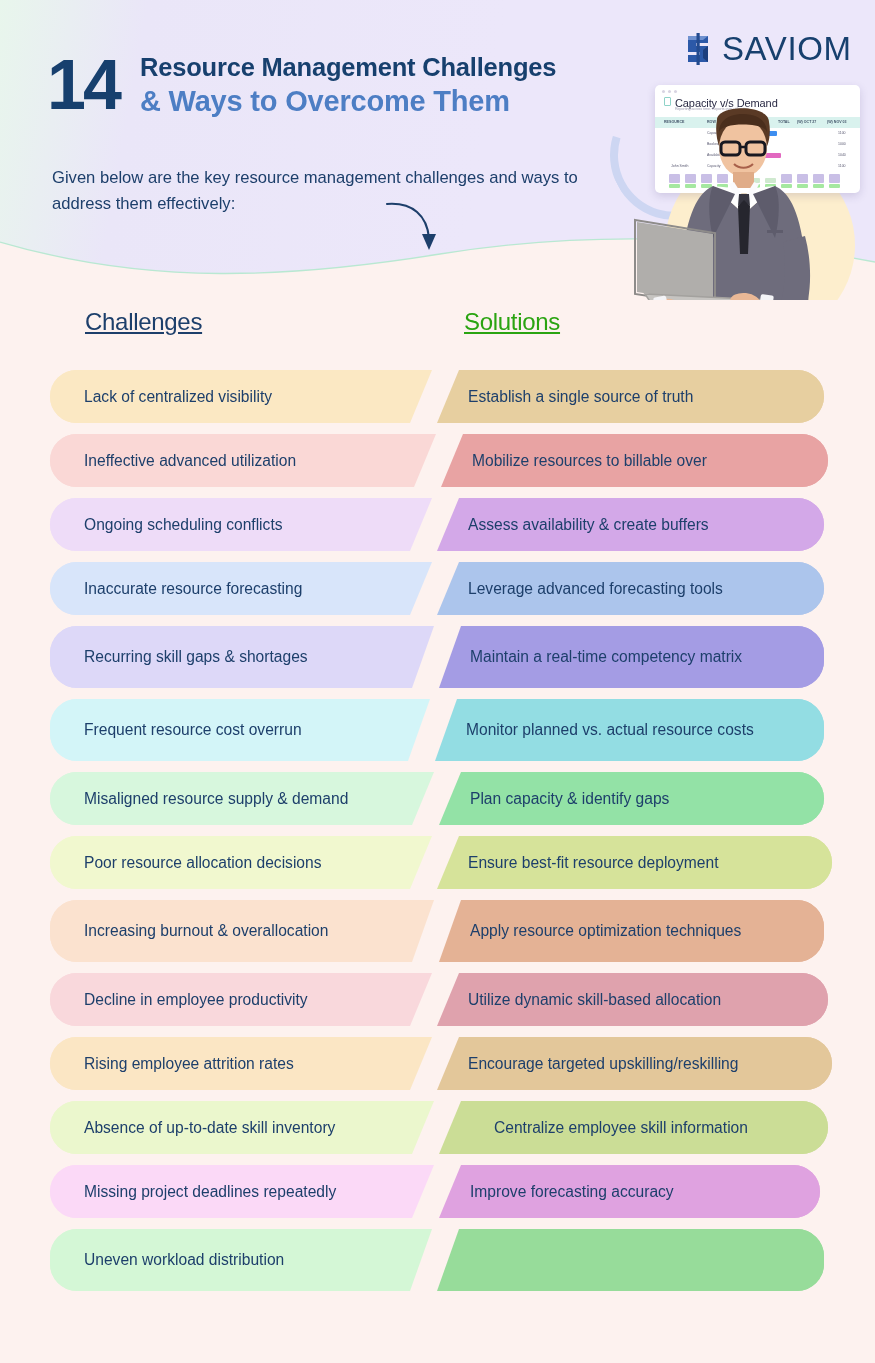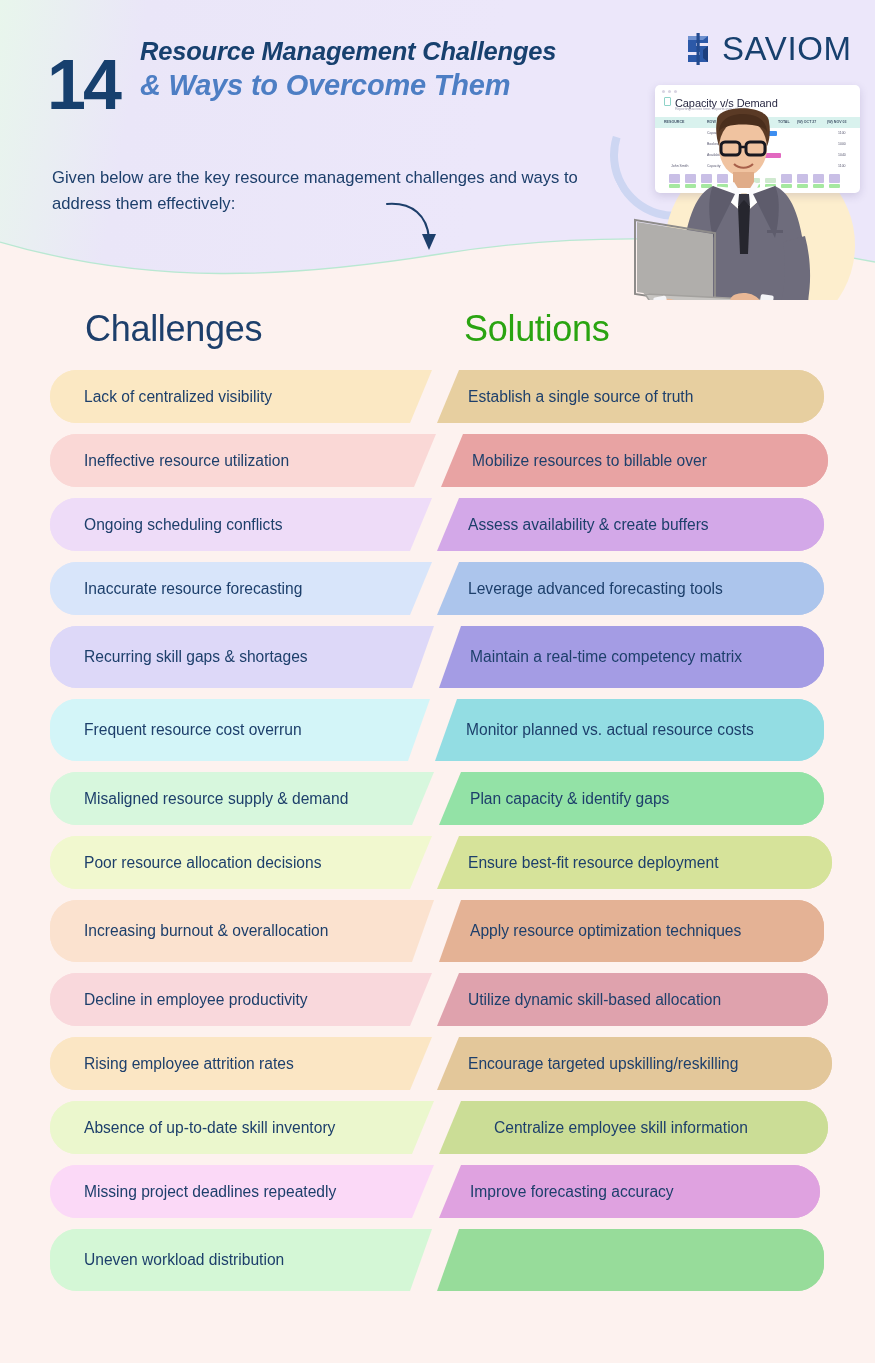--- a/index.html
+++ b/index.html
@@ -20,21 +20,21 @@
   .header-wave{
     position:absolute; left:0; bottom:0; width:875px; height:110px;
   }
 
   .hero-num{
     position:absolute; left:47px; top:50px;
     font-size:70px; font-weight:bold; color:#17406e;
     letter-spacing:-3px; line-height:1;
   }
   .hero-title{
-    position:absolute; left:140px; top:36px; width:470px;font-style:italic;
+    position:absolute; left:140px; top:52px; width:470px;
   }
   .hero-l1{
     font-size:25.5px; font-weight:bold; color:#17406e; line-height:1.2;
     letter-spacing:-0.2px;
   }
   .hero-l2{
     font-size:29px; font-weight:bold; color:#4d7ec4; line-height:1.25;
     letter-spacing:-0.2px;
   }
   .hero-intro{
@@ -92,21 +92,21 @@
     position:absolute; bottom:7px; width:11px; display:block; border-radius:1px;
     background:#c9bfe6;
   }
   .dash-chart u{
     position:absolute; bottom:2px; width:11px; height:4px; display:block;
     background:#a5e8a0; border-radius:1px;
   }
   .art-person{ position:absolute; left:22px; top:30px; width:250px; height:220px; }
 
   
-  .col-head{ position:absolute; font-size:36px; letter-spacing:-.3px; }
+  .col-head{ position:absolute; font-size:24px; letter-spacing:-.3px;text-decoration:underline; }
   .col-head.ch{ left:85px; top:308px; color:#1d3f6b; }
   .col-head.so{ left:464px; top:308px; color:#2aa411; }
 
   
   .rows{ position:absolute; left:0; top:370px; width:875px; }
   .row{
     position:relative; margin-bottom:11px; height:53px;
   }
   .row.tall{ height:62px; }
   .pill-l{
@@ -304,21 +304,21 @@
       <div class="pill-cap-r" style="left:764px;background:#e7cfa0"></div>
       <div class="pill-r" style="left:437px;width:387px;background:#e7cfa0"></div>
       <div class="txt txt-l" style="width:336px">Lack of centralized visibility</div>
       <div class="txt txt-r" style="left:468px;width:334px">Establish a single source of truth</div>
     </div>
     <div class="row">
       <div class="pill-cap-l" style="background:#fad8d6"></div>
       <div class="pill-l" style="left:50px;width:386px;background:#fad8d6"></div>
       <div class="pill-cap-r" style="left:768px;background:#e8a3a3"></div>
       <div class="pill-r" style="left:441px;width:387px;background:#e8a3a3"></div>
-      <div class="txt txt-l" style="width:340px">Ineffective resource utilization</div>
+      <div class="txt txt-l" style="width:340px">Ineffective advanced utilization</div>
       <div class="txt txt-r" style="left:472px;width:334px">Mobilize resources to billable over</div>
     </div>
     <div class="row">
       <div class="pill-cap-l" style="background:#eedcf8"></div>
       <div class="pill-l" style="left:50px;width:382px;background:#eedcf8"></div>
       <div class="pill-cap-r" style="left:764px;background:#d3a8e8"></div>
       <div class="pill-r" style="left:437px;width:387px;background:#d3a8e8"></div>
       <div class="txt txt-l" style="width:336px">Ongoing scheduling conflicts</div>
       <div class="txt txt-r" style="left:468px;width:334px">Assess availability &amp; create buffers</div>
     </div>

